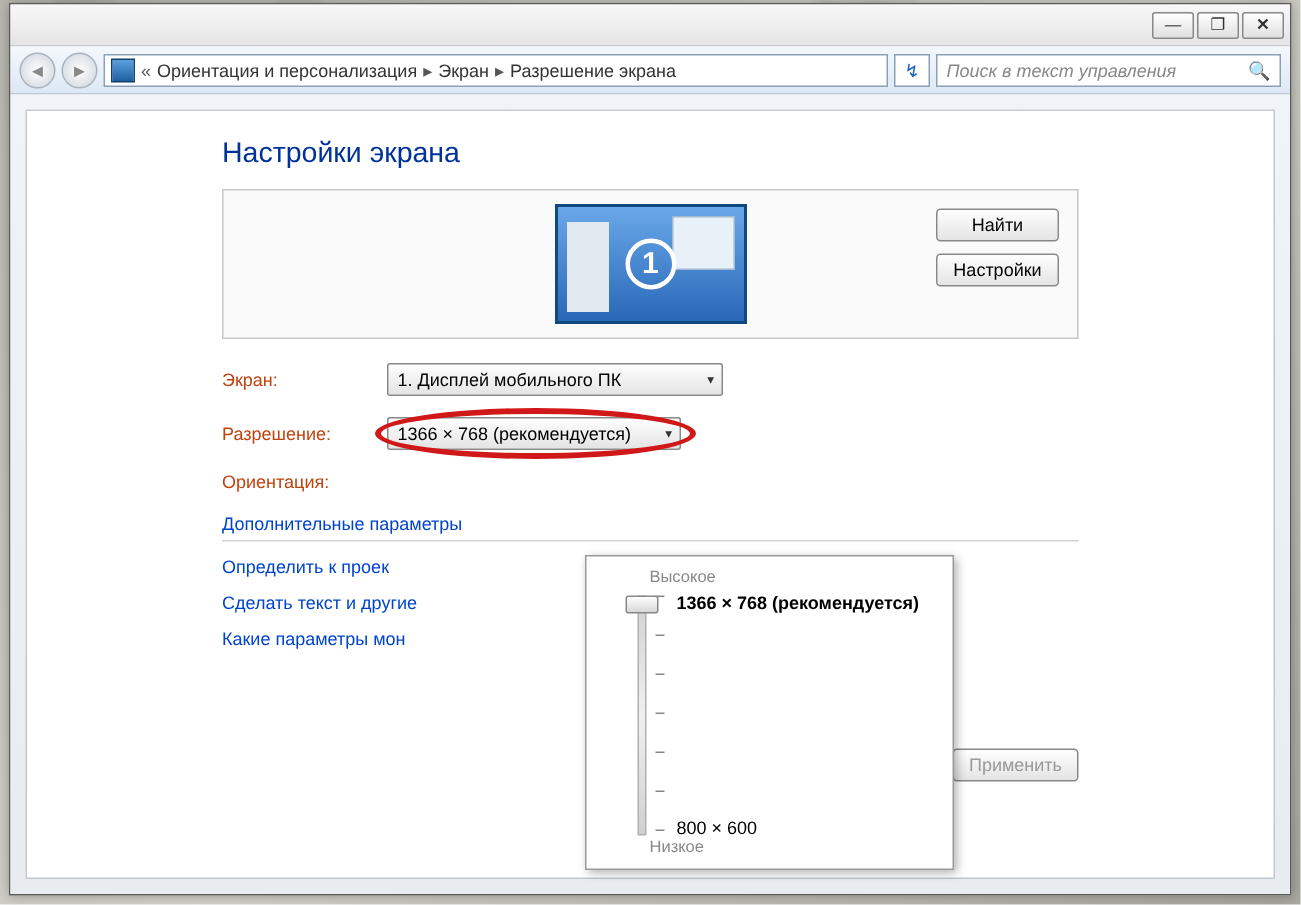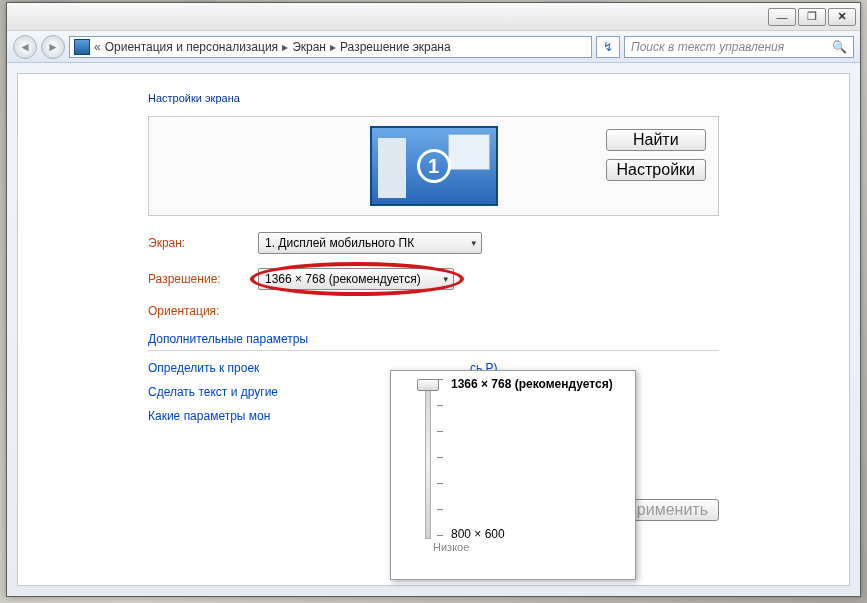--- a/index.html
+++ b/index.html
@@ -123,21 +123,21 @@
   .content-panel {
     width: 100%;
     height: 100%;
     background: #fff;
     border: 1px solid #c0c8d0;
     padding: 18px 130px 18px 130px;
     position: relative;
   }
   .heading {
     color: #003399;
-    font-size: 11px;
+    font-size: 19px;
     margin-bottom: 12px;
   }
   .preview-box {
     border: 1px solid #c8c8c8;
     background: #fafafa;
     height: 100px;
     margin-bottom: 16px;
     display: flex;
     align-items: center;
     justify-content: center;
@@ -192,21 +192,21 @@
     display: flex;
     flex-direction: column;
     gap: 8px;
   }
   .winbtn {
     min-width: 82px;
     height: 22px;
     background: linear-gradient(#fefefe,#e4e4e4);
     border: 1px solid #888;
     border-radius: 3px;
-    font-size: 16px;
+    font-size: 12px;
     padding: 0 10px;
     cursor: pointer;
     margin-left: 15px;
   }
   .winbtn:disabled { color: #999; }
   .form-row {
     display: flex;
     align-items: center;
     margin-bottom: 14px;
   }
@@ -415,20 +415,21 @@
       <div class="dlg-btns">
         <button class="winbtn">Отмена</button>
         <button class="winbtn" disabled="">Применить</button>
       </div>
 
     </div>
   </div>
 </div>
 
 <div class="slider-popup">
+  <div class="slider-hdr">Высокое</div>
   <div class="slider-body">
     <div class="slider-track"></div>
     <div class="slider-tick" style="top:0"></div>
     <div class="slider-tick" style="top:26px"></div>
     <div class="slider-tick" style="top:52px"></div>
     <div class="slider-tick" style="top:78px"></div>
     <div class="slider-tick" style="top:104px"></div>
     <div class="slider-tick" style="top:130px"></div>
     <div class="slider-tick" style="top:156px"></div>
     <div class="slider-thumb"></div>

